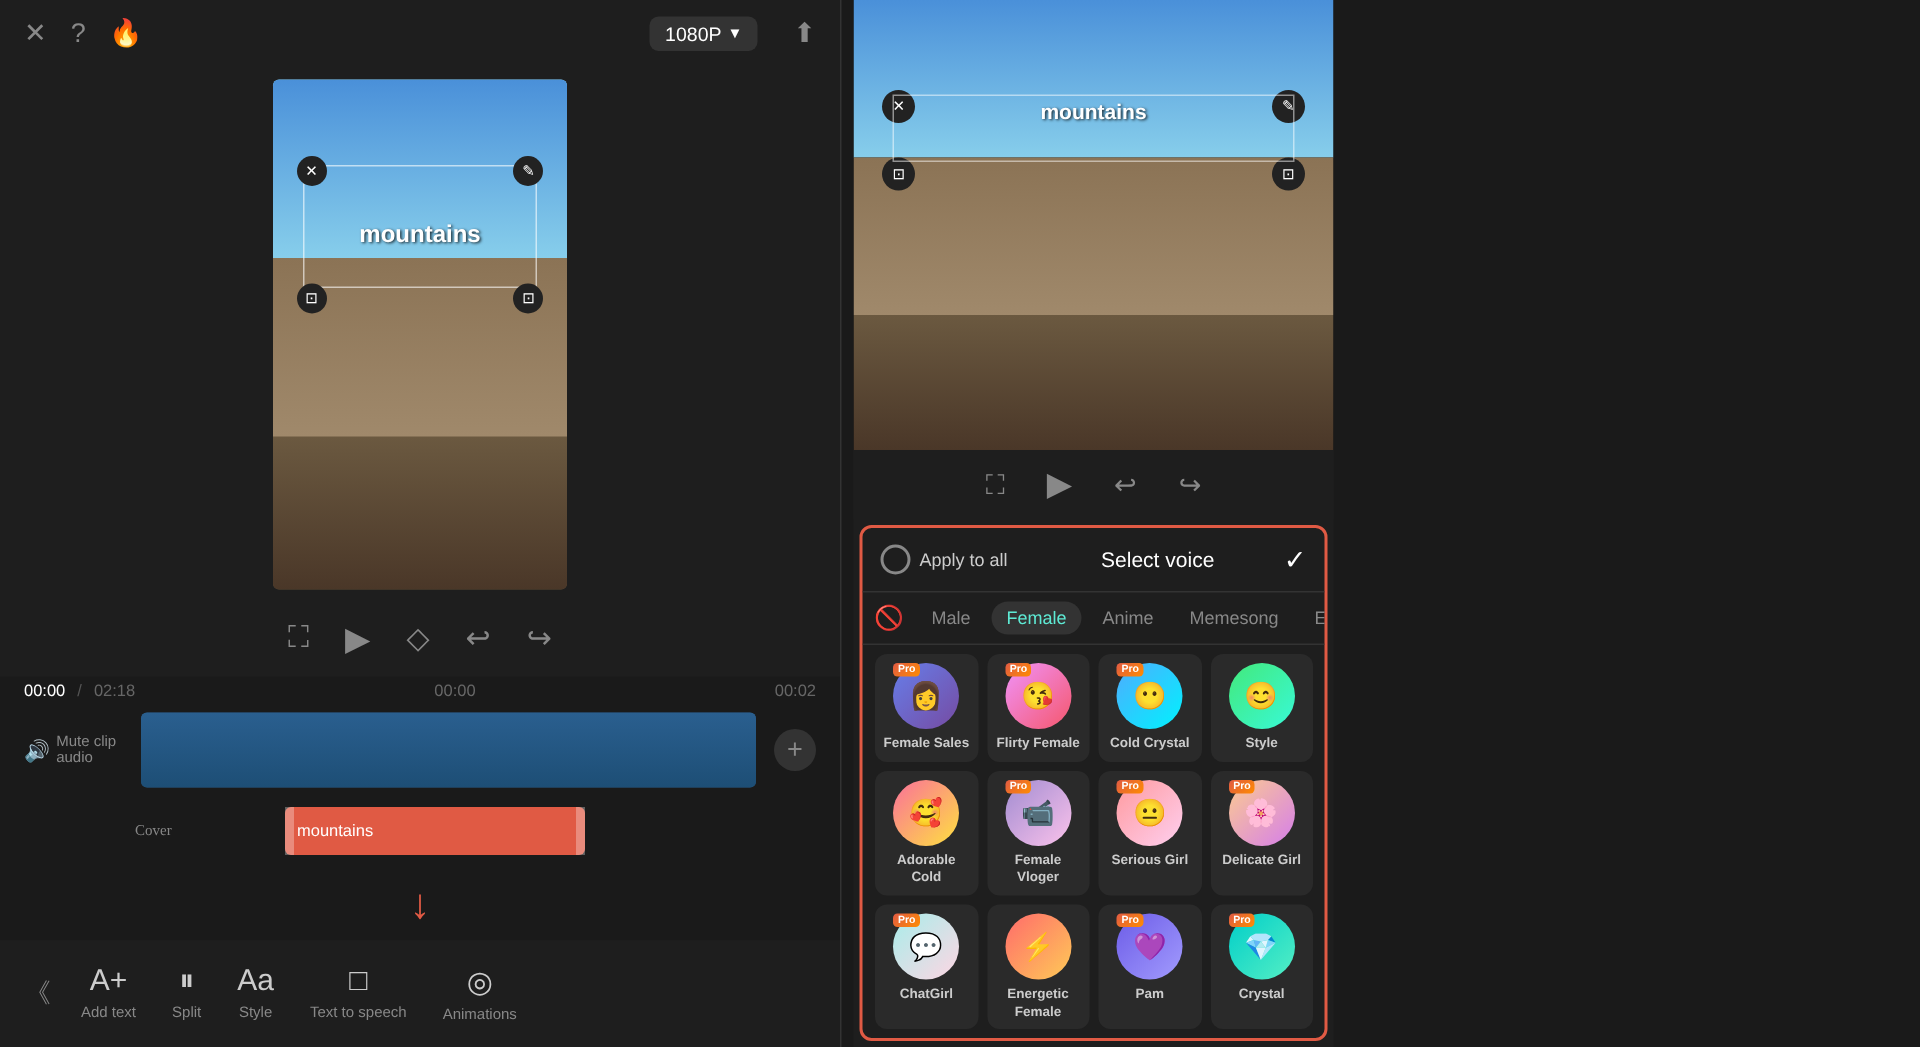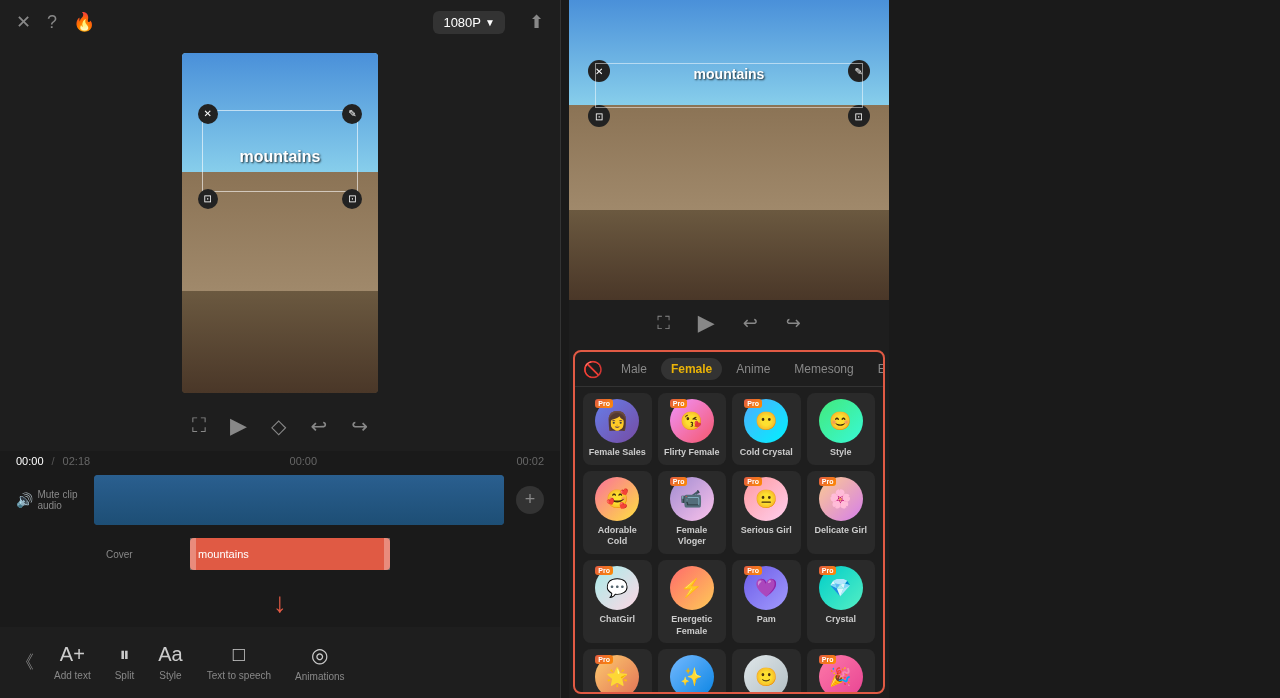--- a/index.html
+++ b/index.html
@@ -386,22 +386,21 @@
     .voice-tab {
       padding: 4px 10px;
       border-radius: 12px;
       font-size: 12px;
       cursor: pointer;
       color: #888;
     }
 
     .voice-tab.active {
       background: #333;
-      color: #eab308;
-      font-weight: bold;
+      color: #5eead4;
     }
 
     .voice-tab-ban {
       color: #666;
       font-size: 16px;
       margin-right: 4px;
       display: flex;
       align-items: center;
     }
 
@@ -534,21 +533,21 @@
         <span style="color:#888;font-size:14px;">🔊</span>
         <span style="font-size:10px;">Mute clip audio</span>
       </div>
       <div class="track-clip">
         <div style="width:100%;height:100%;background:linear-gradient(180deg,#2a5f8f,#1a4a6f);opacity:0.8;"></div>
       </div>
       <button class="add-btn">+</button>
     </div>
 
     <div style="position:relative; height:50px; margin: 0 16px 0 90px;">
-      <div style="display:flex; align-items:center; position:absolute; left:16px; top:50%; transform:translateY(-50%);">
+      <div style="display:flex; align-items:center; position:absolute; left:0; top:50%; transform:translateY(-50%);font-family:Liberation Serif, serif;">
         <span style="color:#888;font-size:10px;">Cover</span>
       </div>
       <div class="text-clip">
         <div class="clip-handle left"></div>
         <span>mountains</span>
         <div class="clip-handle right"></div>
       </div>
     </div>
 
     <div class="arrow-down">
@@ -600,20 +599,26 @@
 
   <div class="right-controls">
     <span style="color:#888;font-size:18px;cursor:pointer;">⛶</span>
     <span style="color:#888;font-size:22px;cursor:pointer;">▶</span>
     <span style="color:#888;font-size:18px;cursor:pointer;">↩</span>
     <span style="color:#888;font-size:18px;cursor:pointer;">↪</span>
   </div>
 
   <div class="voice-panel">
 
+    <div class="voice-header">
+      <div class="apply-all-circle"></div>
+      <span class="apply-all-label">Apply to all</span>
+      <span class="select-voice-title">Select voice</span>
+      <span class="check-icon">✓</span>
+    </div>
 
     <div class="voice-tabs">
       <div class="voice-tab-ban">🚫</div>
       <div class="voice-tab">
         <span>Male</span>
       </div>
       <div class="voice-tab active">
         <span>Female</span>
       </div>
       <div class="voice-tab">

